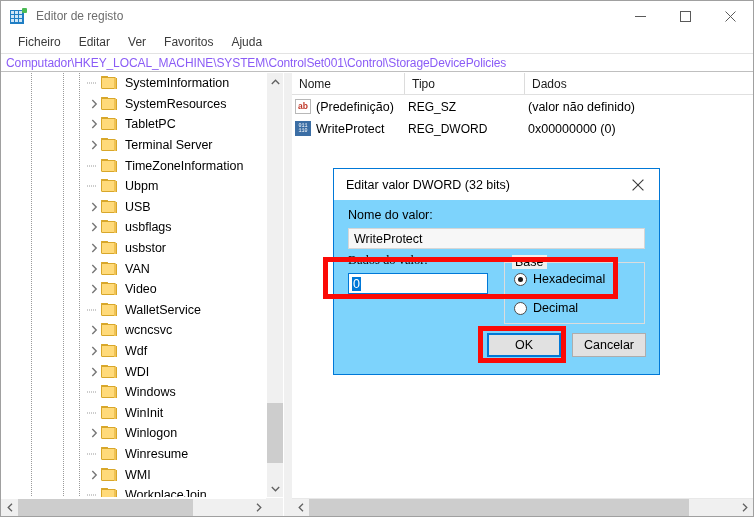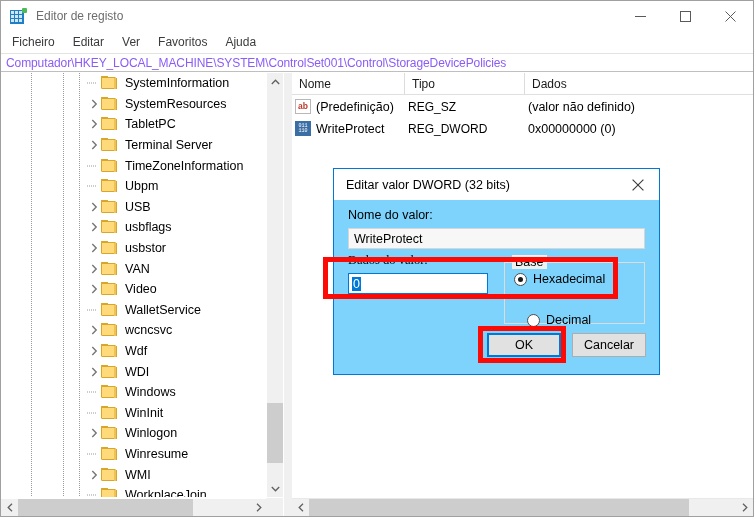--- a/index.html
+++ b/index.html
@@ -83,21 +83,21 @@
 
   
   .menubar {
     position: absolute;
     left: 0; top: 30px;
     width: 620px;
     height: 22px;
     background: #ffffff;
     display: flex;
     align-items: center;
-    padding-left: 2px;
+    padding-left: 8px;
     box-sizing: border-box;
   }
   .menu-item {
     font-size: 12px;
     color: #3b3b3b;
     padding: 2px 9px;
     white-space: nowrap;
   }
 
   
@@ -521,21 +521,21 @@
     color: #000000;
     padding: 0 3px;
   }
   .radio-row {
     position: absolute;
     left: 180px;
     display: flex;
     align-items: center;
   }
   .rr-hex { top: 72px; }
-  .rr-dec { top: 113px; margin-left: 13px; }
+  .rr-dec { top: 101px; }
   .radio {
     width: 13px; height: 13px;
     border-radius: 50%;
     border: 1px solid #4c4c4c;
     background: #ffffff;
     box-sizing: border-box;
     position: relative;
     flex: 0 0 auto;
   }
   .radio.checked::after {

